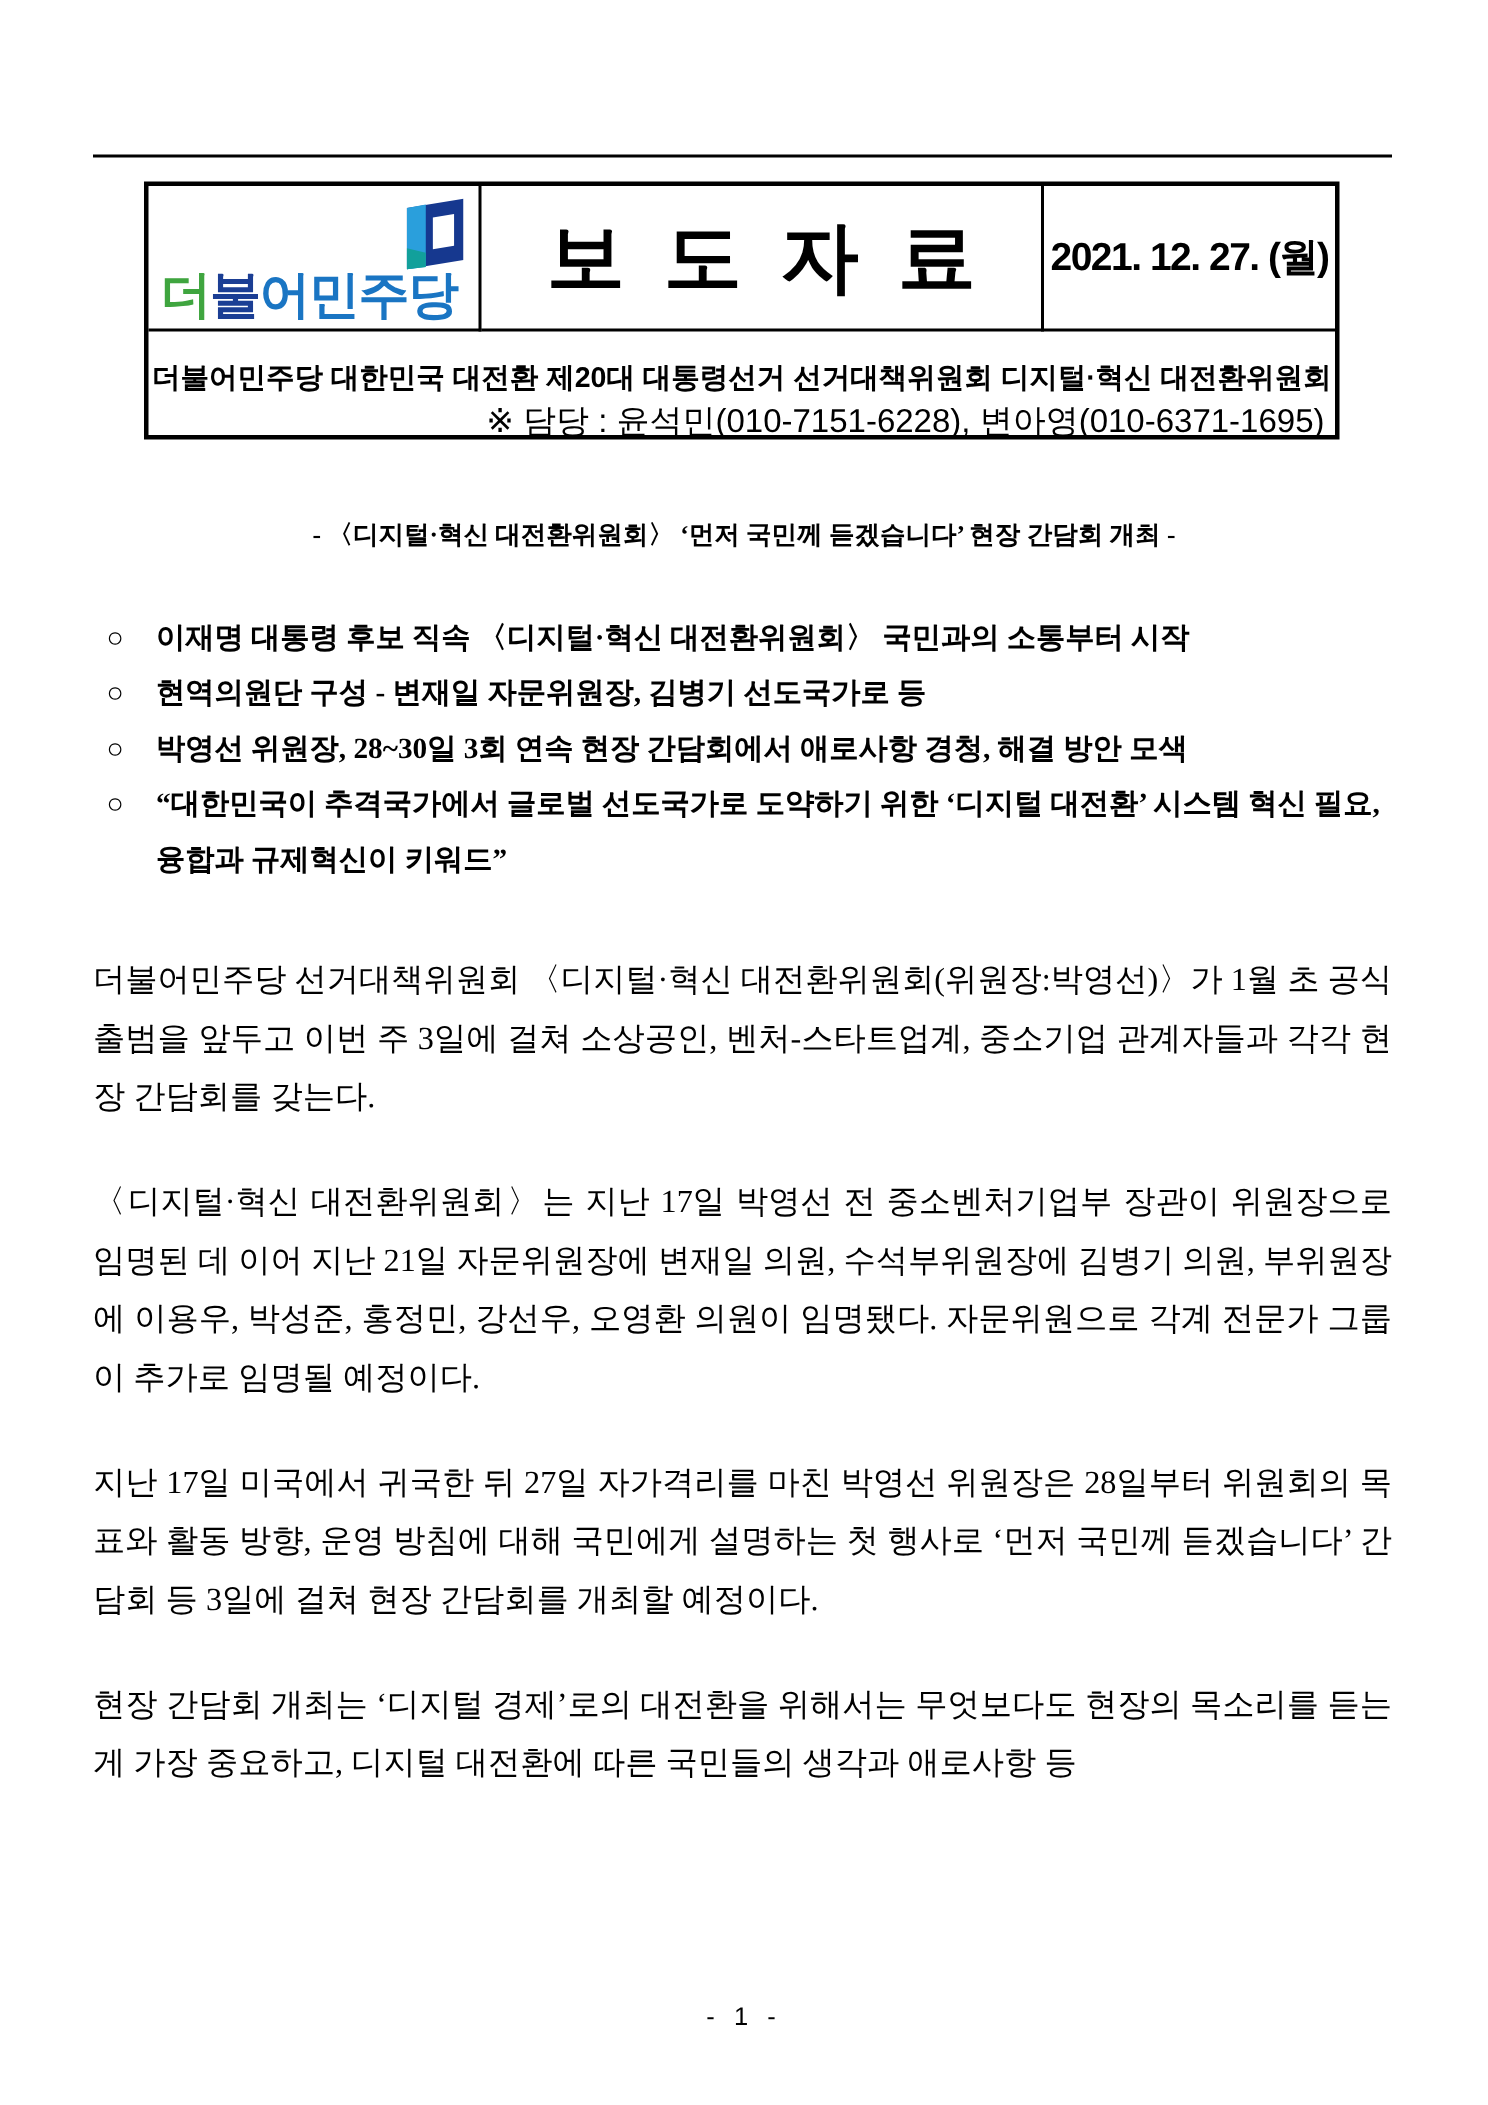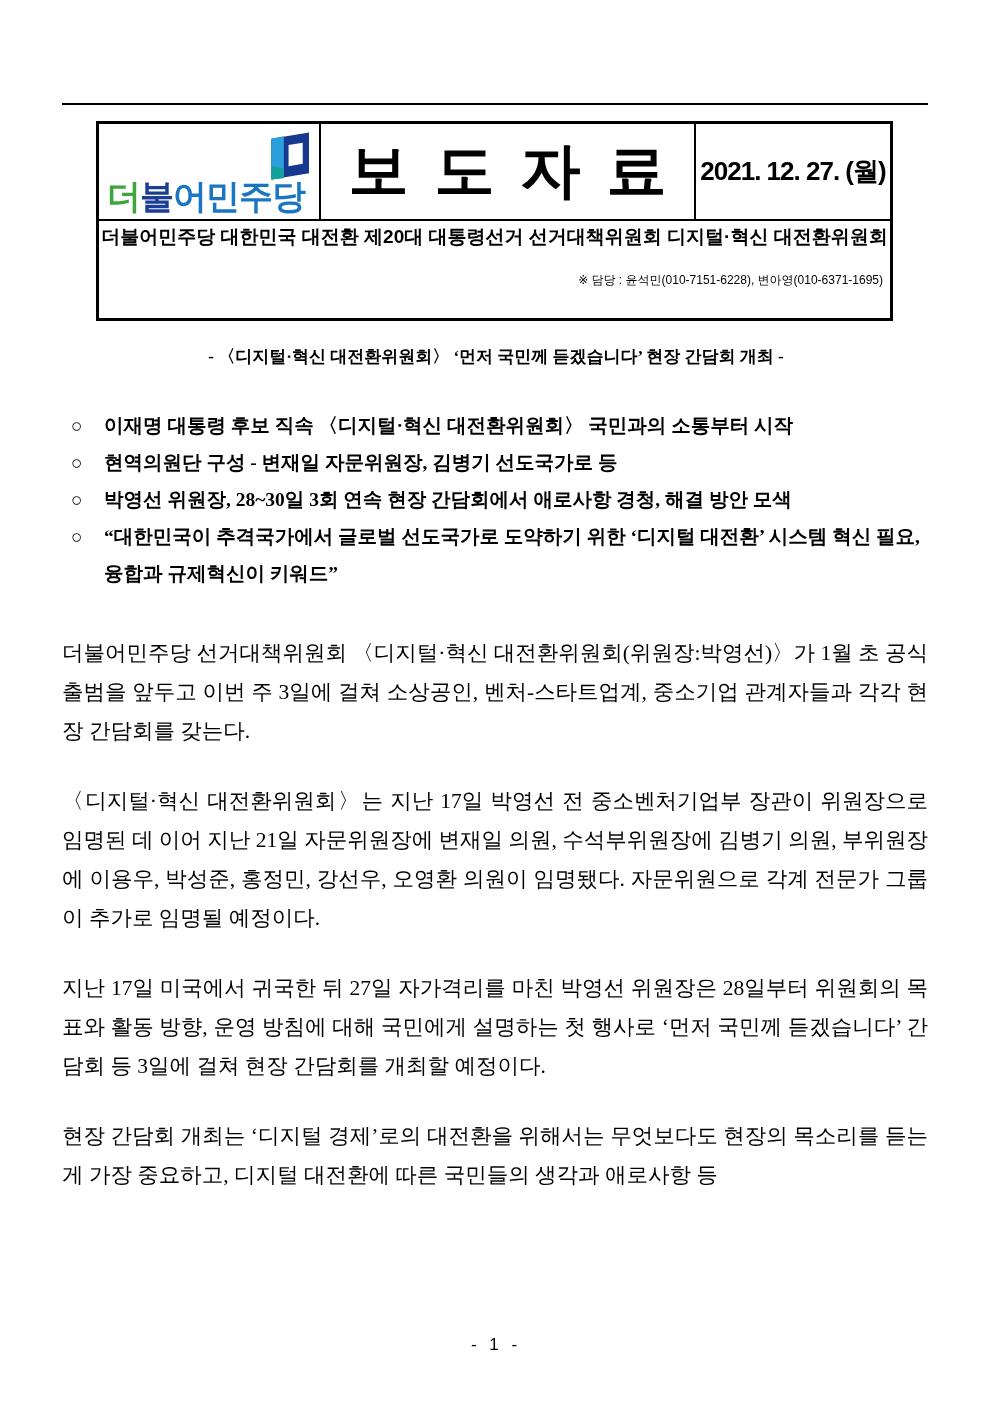--- a/index.html
+++ b/index.html
@@ -7,45 +7,45 @@
     position:relative; width:992px; height:1403px; margin:0 auto;
     background:#ffffff; color:#000;
     font-family:"Liberation Serif","DejaVu Serif",serif;
     overflow:hidden;
   }
   
   .top-rule { position:absolute; left:62px; top:103px; width:866px; height:2px; background:#000; }
 
   
   .header-box {
-    position:absolute; left:96px; top:121px; width:797px; height:200px;
+    position:absolute; left:96px; top:121px; width:797px; height:172px;
     border:3px solid #000; box-sizing:border-box;
     display:grid; grid-template-columns:222px 375px 1fr; grid-template-rows:97px 1fr;
     font-family:"Liberation Sans","DejaVu Sans",sans-serif;
   }
   .cell { box-sizing:border-box; }
   .logo-cell { grid-column:1; grid-row:1; border-right:2px solid #000; border-bottom:2px solid #000; position:relative; }
   .press-cell { grid-column:2; grid-row:1; border-right:2px solid #000; border-bottom:2px solid #000;
     display:flex; align-items:center; justify-content:center; }
   .date-cell { grid-column:3; grid-row:1; border-bottom:2px solid #000;
     display:flex; align-items:center; justify-content:center; }
-  .header-bottom { grid-column:1 / 4; grid-row:2; padding-top:2px; }
+  .header-bottom { grid-column:1 / 4; grid-row:2; padding-top:18px; }
 
   .logo-text { position:absolute; left:8px; top:50px; font-size:34px; font-weight:800; letter-spacing:-1px; white-space:nowrap; }
   .logo-green { color:#3fa53f; }
   .logo-navy { color:#1b3e94; }
   .logo-blue { color:#1a75c3; }
   .flag-icon { position:absolute; left:166px; top:5px; width:44px; height:54px; }
 
-  .press-title { font-size:60px; font-weight:900; letter-spacing:26px; margin-right:-26px; white-space:nowrap;
+  .press-title { font-size:52px; font-weight:900; letter-spacing:26px; margin-right:-26px; white-space:nowrap;
     font-family:"Liberation Sans","DejaVu Sans",sans-serif; }
   .date-text { font-size:26px; font-weight:bold; letter-spacing:-1px; white-space:nowrap; }
 
   .committee-line { text-align:center; font-weight:bold; font-size:19px; line-height:28px; white-space:nowrap; overflow:hidden; }
-  .contact-line { text-align:right; font-size:12px; line-height:27px; padding-right:7px; white-space:nowrap;margin-top:16px; }
+  .contact-line { text-align:right; font-size:22px; line-height:27px; padding-right:7px; white-space:nowrap; }
 
   
   .headline {
     position:absolute; left:0; top:341px; width:100%;
     text-align:center; font-weight:bold; font-size:17px; line-height:32px; white-space:nowrap;
   }
 
   
   .bullets { position:absolute; left:71px; top:407px; width:860px; font-weight:bold; font-size:19.5px; }
   .bullet { display:flex; line-height:37px; }

